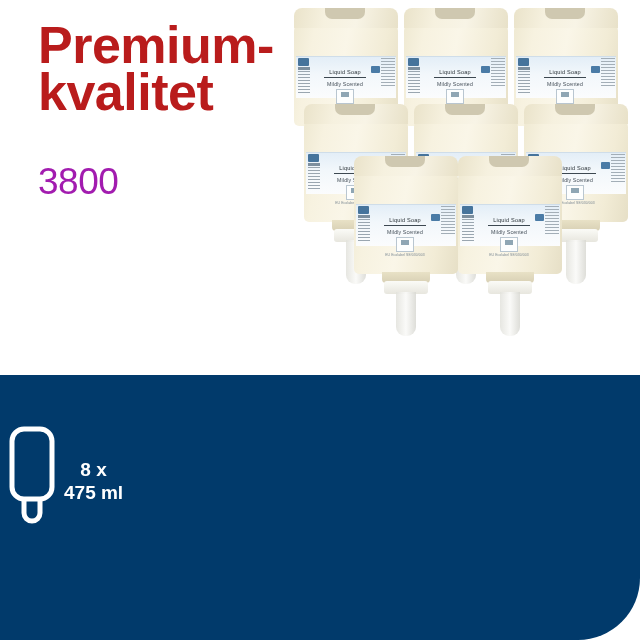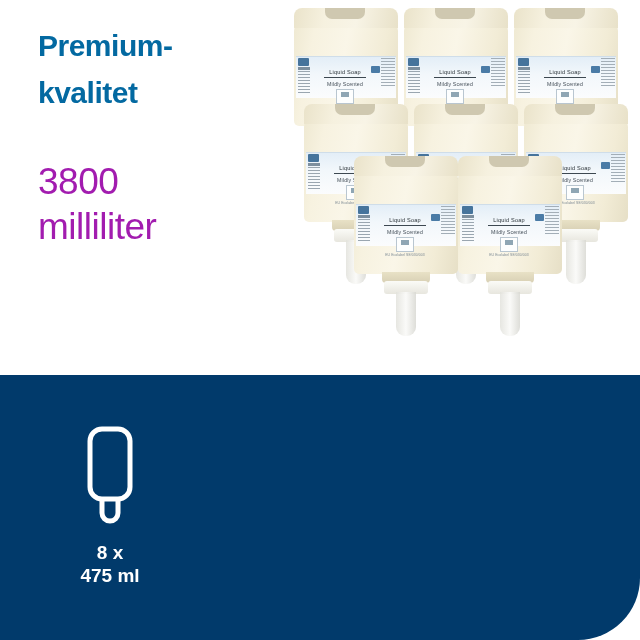--- a/index.html
+++ b/index.html
@@ -8,22 +8,22 @@
     background:#ffffff;
     font-family:"Liberation Sans", sans-serif;
     overflow:hidden;
     position:relative;
   }
   #page{position:relative;width:640px;height:640px;overflow:hidden;background:#fff;}
 
   
   .copy-block{position:absolute;left:38px;top:22px;width:250px;}
   .headline{
-    font-size:30px;line-height:47px;font-weight:bold;
-    color:#0369a1;letter-spacing:-0.5px;margin:0;
+    font-size:52px;line-height:47px;font-weight:bold;
+    color:#b91c1c;letter-spacing:-0.5px;margin:0;
   }
   .headline span{display:block;}
   .sub-block{margin-top:43px;}
   .sub-title{
     font-size:37px;line-height:45px;font-weight:bold;
     color:#0d4481;letter-spacing:-0.5px;margin:0;
   }
   .sub-value{
     font-size:37px;line-height:45px;font-weight:normal;
     color:#a21caf;letter-spacing:-0.5px;margin:0;
@@ -100,21 +100,21 @@
 
   
   .info-panel{
     position:absolute;left:0;top:375px;width:640px;height:265px;
     background:#013a6b;border-radius:0 0 62px 0;
   }
   .info-items{
     position:absolute;left:0;top:45px;width:440px;
     display:flex;
   }
-  .info-item{width:220px;display:flex;flex-direction:column;align-items:center;}
+  .info-item{width:220px;display:flex;flex-direction:row;align-items:center;}
   .icon-wrap{height:105px;display:flex;align-items:flex-end;justify-content:center;position:relative;}
   .info-caption{
     margin-top:16px;color:#ffffff;font-size:19px;line-height:23px;
     font-weight:bold;text-align:center;
   }
   .info-caption span{display:block;}
 
   svg{display:block;}
 </style>
 </head>
@@ -123,21 +123,20 @@
 <div id="page">
 
   <div class="copy-block">
     <h1 class="headline">
       <span>Premium-</span>
       <span>kvalitet</span>
     </h1>
     <div class="sub-block">
       <div class="sub-value">
         <span>3800</span>
-        <span>milliliter</span>
       </div>
     </div>
   </div>
 
   <div class="product-stage">
 
     <div class="bottle" style="left:12px;top:22px;z-index:1;">
       <div class="btl-body">
           <div class="btl-shoulder"></div>
           <div class="btl-notch"></div>

